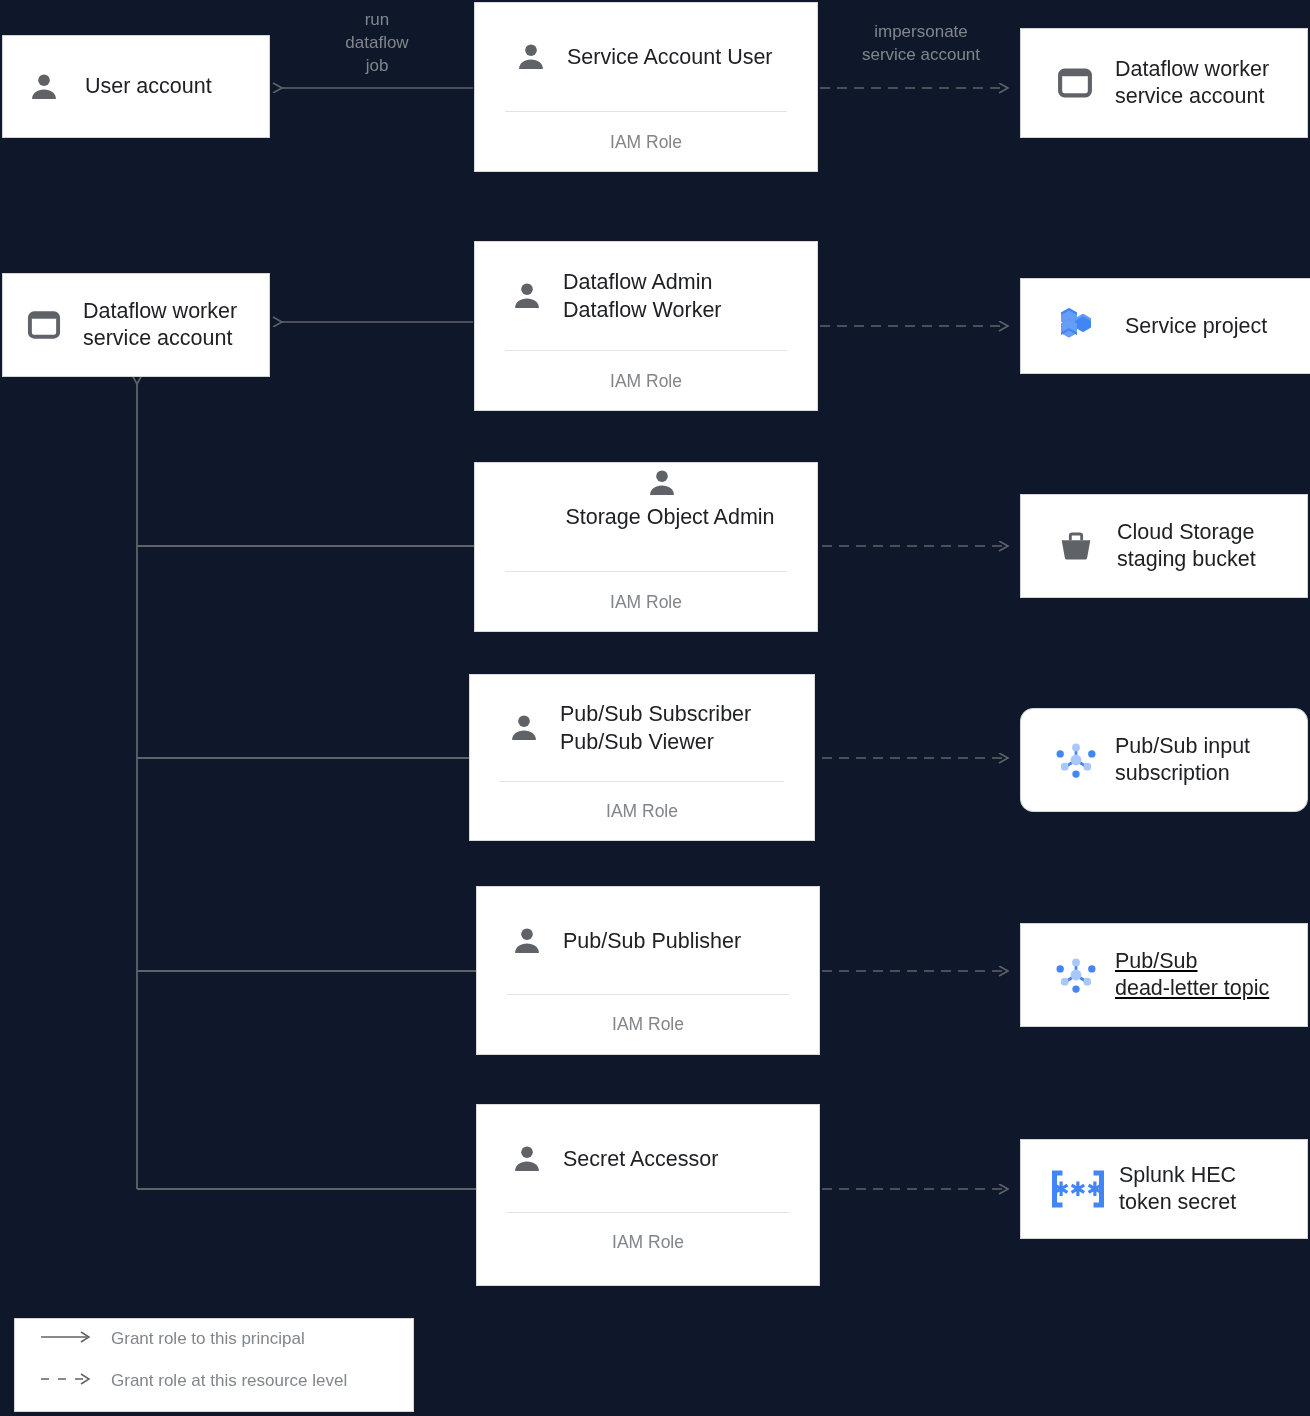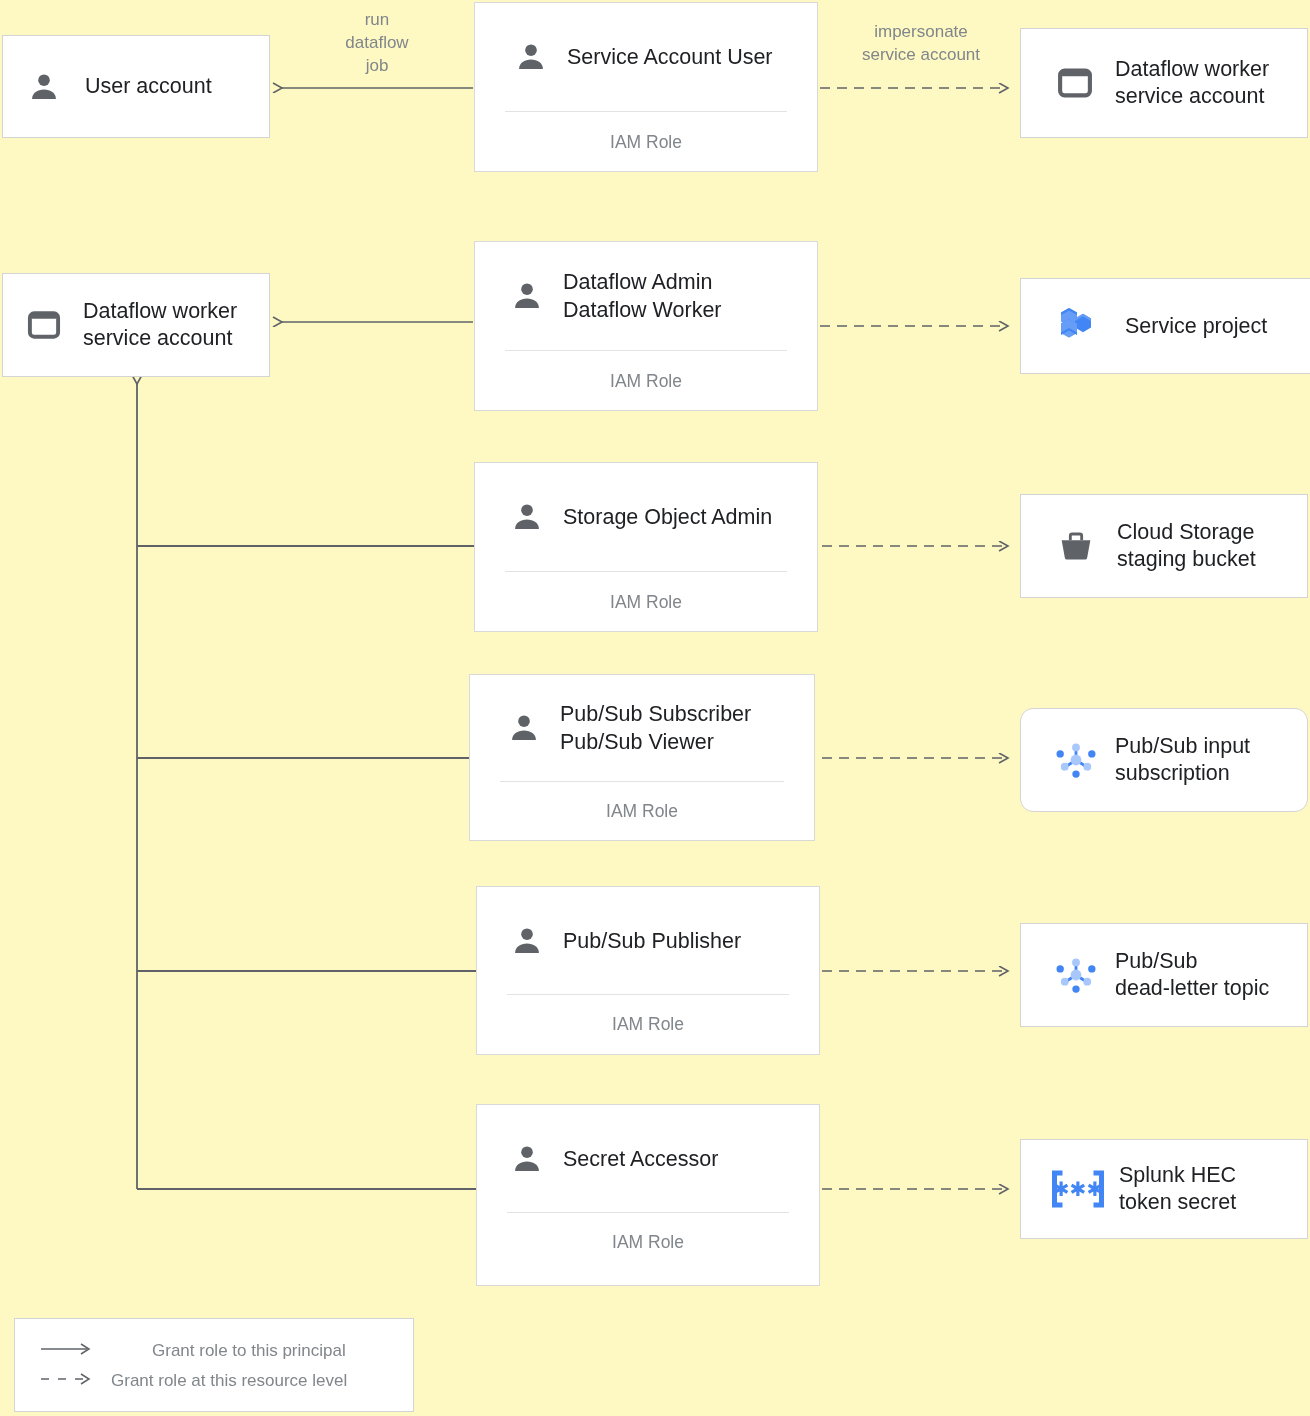--- a/index.html
+++ b/index.html
@@ -1,17 +1,17 @@
 <!DOCTYPE html>
 <html><head>
 <meta charset="utf-8">
 <style>
   html,body{margin:0;padding:0;background:#fff;}
   body{font-family:"Liberation Sans", sans-serif;}
-  #stage{position:relative;width:1310px;height:1416px;background:#fef9c3;overflow:hidden;}
+  #stage{position:relative;width:1310px;height:1416px;background:#0f172a;overflow:hidden;}
 
   
   .box{position:absolute;border:1px solid #d4d4d4;background:#fff;box-sizing:border-box;}
   .entity{display:flex;align-items:center;}
   .entity .ico{flex:0 0 auto;display:flex;align-items:center;justify-content:center;}
   .entity .lbl{font-size:21.5px;line-height:27px;color:#202124;white-space:pre-line;}
 
   
   .card{position:absolute;border:1px solid #d9d9d9;background:#fff;box-sizing:border-box;
         display:flex;flex-direction:column;}
@@ -149,21 +149,21 @@
         <polygon points="28,11.8 36,16.4 36,25.6 28,30.2 20,25.6 20,16.4" fill="#4285f4"></polygon>
         <polygon points="28,11.8 36,16.4 36,18.9 28,14.3 20,18.9 20,16.4" fill="#669df6"></polygon>
         <polygon points="14,17.2 22,21.8 22,31 14,35.6 6,31 6,21.8" fill="#669df6"></polygon>
         <polygon points="14,26 22,30.6 22,33.1 14,28.5 6,33.1 6,30.6" fill="#4285f4"></polygon>
       </svg>
     </span>
     <span class="lbl" style="margin-left:20px;">Service project</span>
   </div>
 
   <div class="card" style="left:474px;top:462px;width:344px;height:170px;">
-    <div class="top" style="height:108px;padding-left:32px;">
+    <div class="top" style="height:108px;padding-left:32px;flex-direction:column;">
       <span class="ico" style="width:40px;height:40px;">
         <svg width="34" height="34" viewBox="0 0 24 24">
           <circle cx="12" cy="7.2" r="4.1" fill="#5f6368"></circle>
           <path d="M3.6 20.4c0-4.1 3.8-6.6 8.4-6.6s8.4 2.5 8.4 6.6z" fill="#5f6368"></path>
         </svg>
       </span>
       <span class="title" style="margin-left:16px;">Storage Object Admin</span>
     </div>
     <div class="rule"></div>
     <div class="sub" style="margin-top:20px;">IAM Role</div>
@@ -221,21 +221,21 @@
           <circle cx="12" cy="7.2" r="4.1" fill="#5f6368"></circle>
           <path d="M3.6 20.4c0-4.1 3.8-6.6 8.4-6.6s8.4 2.5 8.4 6.6z" fill="#5f6368"></path>
         </svg>
       </span>
       <span class="title" style="margin-left:16px;">Pub/Sub Publisher</span>
     </div>
     <div class="rule"></div>
     <div class="sub" style="margin-top:19px;">IAM Role</div>
   </div>
 
-  <div class="box entity" style="left:1020px;top:923px;width:288px;height:104px;padding-left:28px;">
+  <div class="box entity" style="left:1020px;top:923px;width:288px;height:104px;padding-left:28px;text-decoration:underline;">
     <span class="ico" style="width:54px;height:54px;">
       <svg width="52" height="52" viewBox="0 0 48 48">
         <line x1="24" y1="14" x2="24" y2="24" stroke="#4285f4" stroke-width="2.6"></line>
         <line x1="24" y1="24" x2="15.5" y2="29.5" stroke="#4285f4" stroke-width="2.6"></line>
         <line x1="24" y1="24" x2="32.5" y2="29.5" stroke="#4285f4" stroke-width="2.6"></line>
         <circle cx="24" cy="24" r="5" fill="#a8c7fa"></circle>
         <circle cx="24" cy="12.4" r="3.6" fill="#a8c7fa"></circle>
         <circle cx="13.6" cy="30.2" r="3.6" fill="#a8c7fa"></circle>
         <circle cx="34.4" cy="30.2" r="3.6" fill="#a8c7fa"></circle>
         <circle cx="24" cy="37" r="3.4" fill="#4285f4"></circle>
@@ -268,21 +268,21 @@
         <path d="M44.5 6 H52.5 V38 H44.5" fill="none" stroke="#4285f4" stroke-width="5"></path>
         <text x="29" y="29" text-anchor="middle" font-size="20" font-family="'Liberation Sans',sans-serif" fill="#4285f4">✱✱✱</text>
       </svg>
     </span>
     <span class="lbl" style="margin-left:12px;">Splunk HEC
 token secret</span>
   </div>
 
   <div class="legend" style="left:14px;top:1318px;width:400px;height:94px;">
 
-    <div class="row" style="left:24px;top:22px;gap:41px;">
+    <div class="row" style="left:24px;top:10px;">
       <span>
         <svg width="56" height="16" viewBox="0 0 56 16">
           <line x1="2" y1="8" x2="48" y2="8" stroke="#5f6368" stroke-width="1.5"></line>
           <path d="M42,3 L50,8 L42,13" fill="none" stroke="#5f6368" stroke-width="1.5"></path>
         </svg>
       </span>
       <span class="txt" style="margin-left:16px;">Grant role to this principal</span>
     </div>
 
     <div class="row" style="left:24px;top:52px;align-items:center;">

